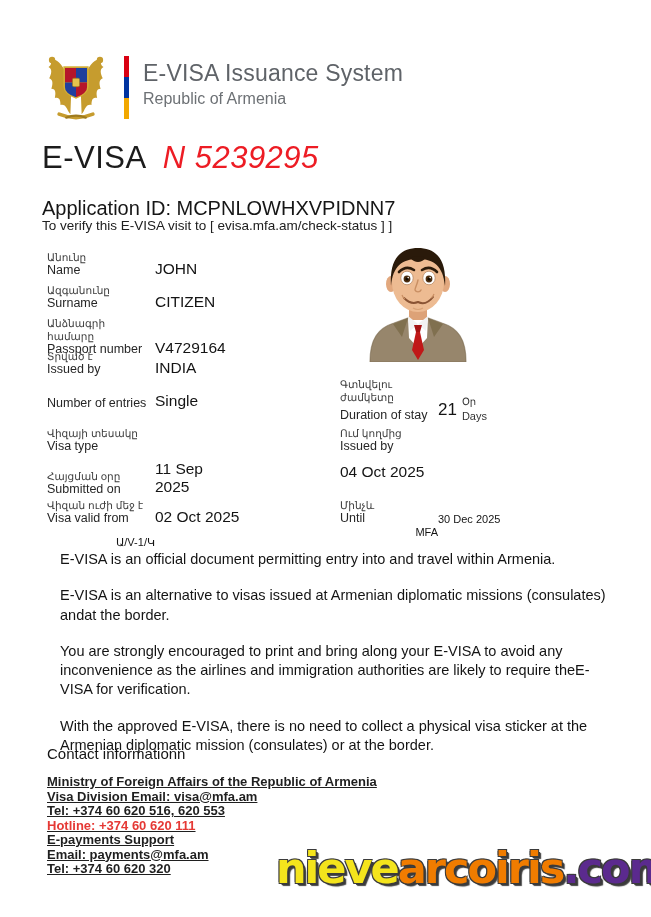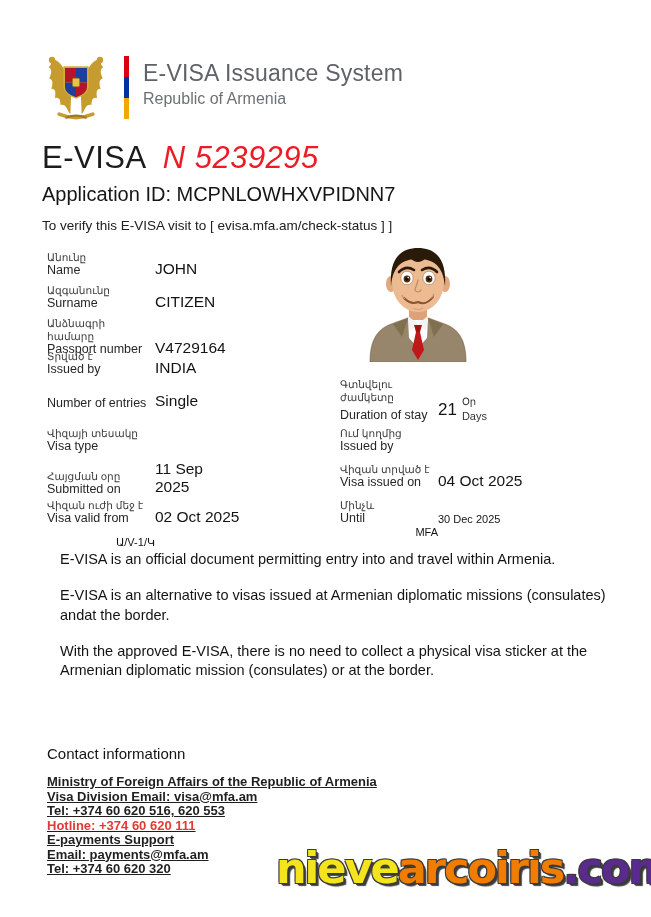--- a/index.html
+++ b/index.html
@@ -91,21 +91,21 @@
 
   <div class="abs" style="left:143px;top:60px;">
     <div class="hdr-title">E-VISA Issuance System</div>
     <div class="hdr-sub">Republic of Armenia</div>
   </div>
 
   <div class="abs visa-line" style="left:42px;top:140px;">
     <span>E-VISA</span><span class="visa-num">N 5239295</span>
   </div>
 
-  <div class="abs appid" style="left:42px;top:183px;">Application ID: MCPNLOWHXVPIDNN7</div>
+  <div class="abs appid" style="left:42px;top:197px;">Application ID: MCPNLOWHXVPIDNN7</div>
   <div class="abs verify" style="left:42px;top:218px;">To verify this E-VISA visit to [ evisa.mfa.am/check-status ]  ]</div>
 
   <div class="frow" style="left:47px;top:251px;">
     <div class="flabels">
       <div class="lab-hy">Անունը</div>
       <div class="lab-en">Name</div>
     </div>
     <div class="fval">JOHN</div>
   </div>
 
@@ -217,38 +217,35 @@
 
   <div class="frow rcol" style="left:340px;top:427px;flex-direction:column;">
     <div class="flabels">
       <div class="lab-hy">Ում կողմից</div>
       <div class="lab-en">Issued by</div>
     </div>
     <div class="fval sm">MFA</div>
   </div>
 
   <div class="frow rcol" style="left:340px;top:463px;">
-    <div class="flabels">
-      <div class="lab-hy">Վիզան տրված է</div>
-      <div class="lab-en">Visa issued on</div>
-    </div>
     <div class="fval">04 Oct 2025</div>
   </div>
 
   <div class="frow rcol" style="left:340px;top:499px;">
     <div class="flabels">
       <div class="lab-hy">Մինչև</div>
       <div class="lab-en">Until</div>
     </div>
     <div class="fval sm">30 Dec 2025</div>
   </div>
 
   <div class="paras">
     <p>E-VISA is an official document permitting entry into and travel within Armenia.</p>
     <p>E-VISA is an alternative to visas issued at Armenian diplomatic missions (consulates) andat the border.</p>
+    <p>You are strongly encouraged to print and bring along your E-VISA to avoid any inconvenience as the airlines and immigration authorities are likely to require theE-VISA for verification.</p>
     <p>With the approved E-VISA, there is no need to collect a physical visa sticker at the Armenian diplomatic mission (consulates) or at the border.</p>
   </div>
 
   <div class="abs contact-h" style="left:47px;top:745px;">Contact informationn</div>
 
   <div class="abs contact" style="left:47px;top:775px;">
     <div>Ministry of Foreign Affairs of the Republic of Armenia</div>
     <div>Visa Division Email: visa@mfa.am</div>
     <div>Tel: +374 60 620 516, 620 553</div>
     <div class="hotline">Hotline: +374 60 620 111</div>

